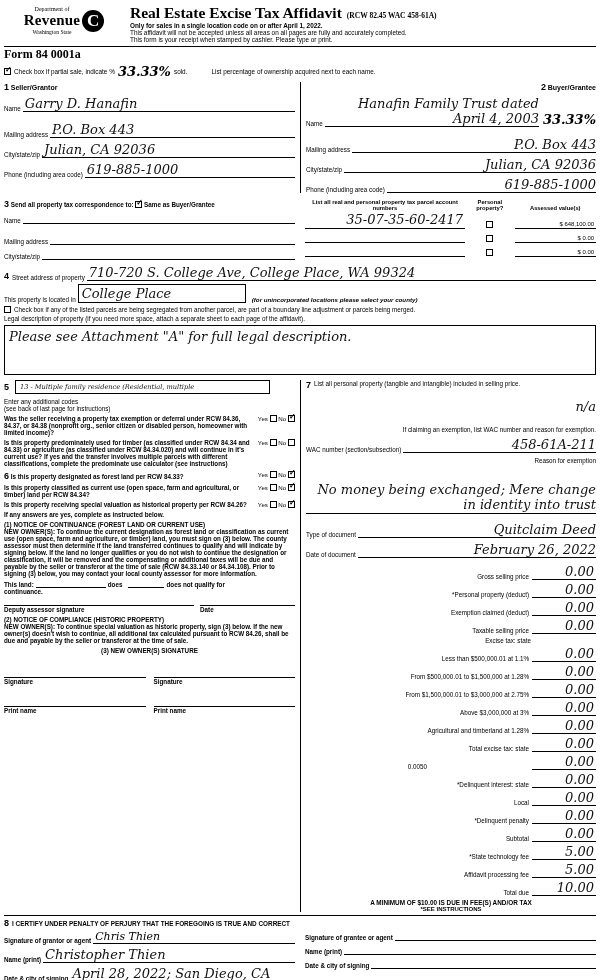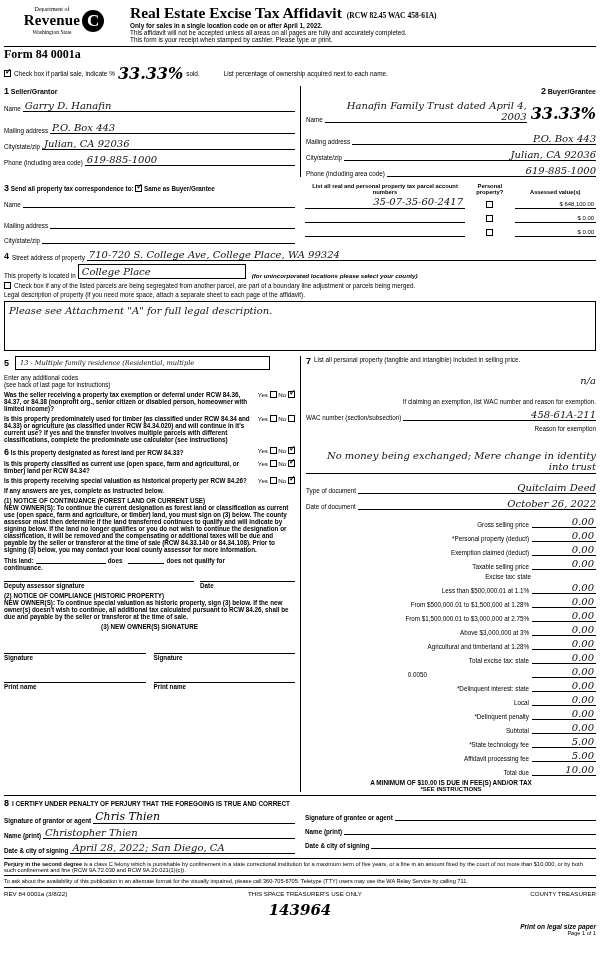--- a/index.html
+++ b/index.html
@@ -5,22 +5,22 @@
   html,body{margin:0;padding:0;}
   body{
     width:600px;height:980px;background:#ffffff;
     font-family:"Liberation Sans", sans-serif;
     font-size:6.3px;color:#000;
     -webkit-font-smoothing:antialiased;
   }
   .page{position:relative;width:600px;height:980px;box-sizing:border-box;padding:4px 4px;}
   .bold{font-weight:bold;}
   .it{font-style:italic;}
-  .hand{font-family:"DejaVu Serif", serif;font-style:italic;font-size:10px;color:#111;}
-  .big-hand{font-family:"DejaVu Serif", serif;font-style:italic;font-weight:bold;font-size:16px;}
+  .hand{font-family:"DejaVu Serif", serif;font-style:italic;font-size:13px;color:#111;}
+  .big-hand{font-family:"DejaVu Serif", serif;font-style:italic;font-weight:bold;font-size:13px;}
   .bx{display:inline-block;width:7px;height:7px;border:1px solid #000;vertical-align:-1px;box-sizing:border-box;position:relative;}
   .bx.chk::after{content:"✓";position:absolute;left:0px;top:-3px;font-size:8px;line-height:8px;font-weight:bold;}
   .secnum{font-weight:bold;font-size:9px;}
 
   
   .header{display:flex;align-items:flex-start;border-bottom:1px solid #000;padding-bottom:3px;}
   .dept{width:120px;padding-top:2px;}
   .dept .d1{font-size:6px;text-align:center;font-family:"Liberation Serif",serif;}
   .dept .d2{font-size:15px;font-weight:bold;font-family:"Liberation Serif",serif;text-align:center;letter-spacing:.2px;}
   .dept .d3{font-size:5.6px;text-align:center;font-family:"Liberation Serif",serif;}
@@ -321,21 +321,21 @@
       </div>
       <div style="margin-top:4px;">Reason for exemption</div>
       <div class="hand" style="margin-top:18px;border-bottom:1px solid #000;padding-bottom:1px;">No money being exchanged; Mere change in identity into trust</div>
 
       <div class="fieldline" style="margin-top:8px;">
         <span class="flabel">Type of document</span>
         <span class="fval hand">Quitclaim Deed</span>
       </div>
       <div class="fieldline">
         <span class="flabel">Date of document</span>
-        <span class="fval hand">October 26, 2022</span>
+        <span class="fval hand">February 26, 2022</span>
       </div>
 
       <div class="money" style="margin-top:6px;">
         <span class="mlabel">Gross selling price</span>
         <span class="mval hand">0.00</span>
       </div>
       <div class="money">
         <span class="mlabel">*<span>Personal property (deduct)</span></span>
         <span class="mval hand">0.00</span>
       </div>

